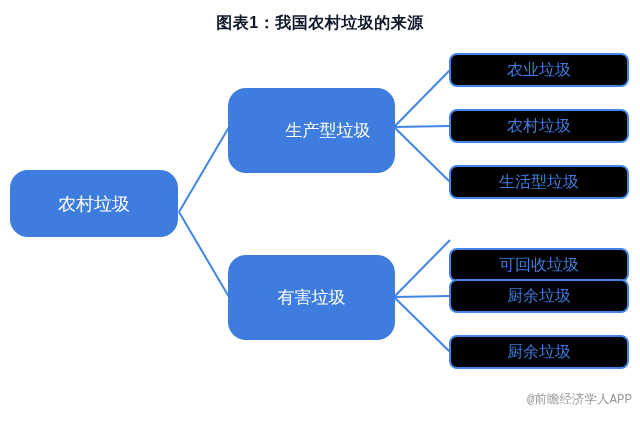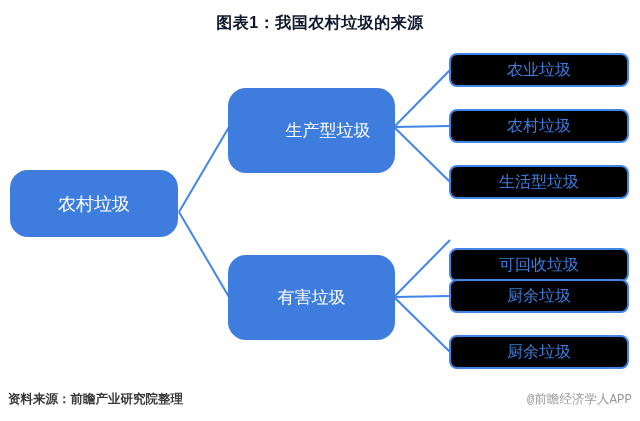--- a/index.html
+++ b/index.html
@@ -125,17 +125,16 @@
   <div class="node node-leaf leaf-2">农村垃圾</div>
 
   <div class="node node-leaf leaf-3">生活型垃圾</div>
 
   <div class="node node-leaf leaf-4">可回收垃圾</div>
 
   <div class="node node-leaf leaf-5">厨余垃圾</div>
 
   <div class="node node-leaf leaf-6">厨余垃圾</div>
 
-  <div class="footer-source">资料来源：前瞻产业研究院整理</div>
 
   <div class="footer-watermark">@前瞻经济学人APP</div>
 
 </div>
 
 </body></html>

